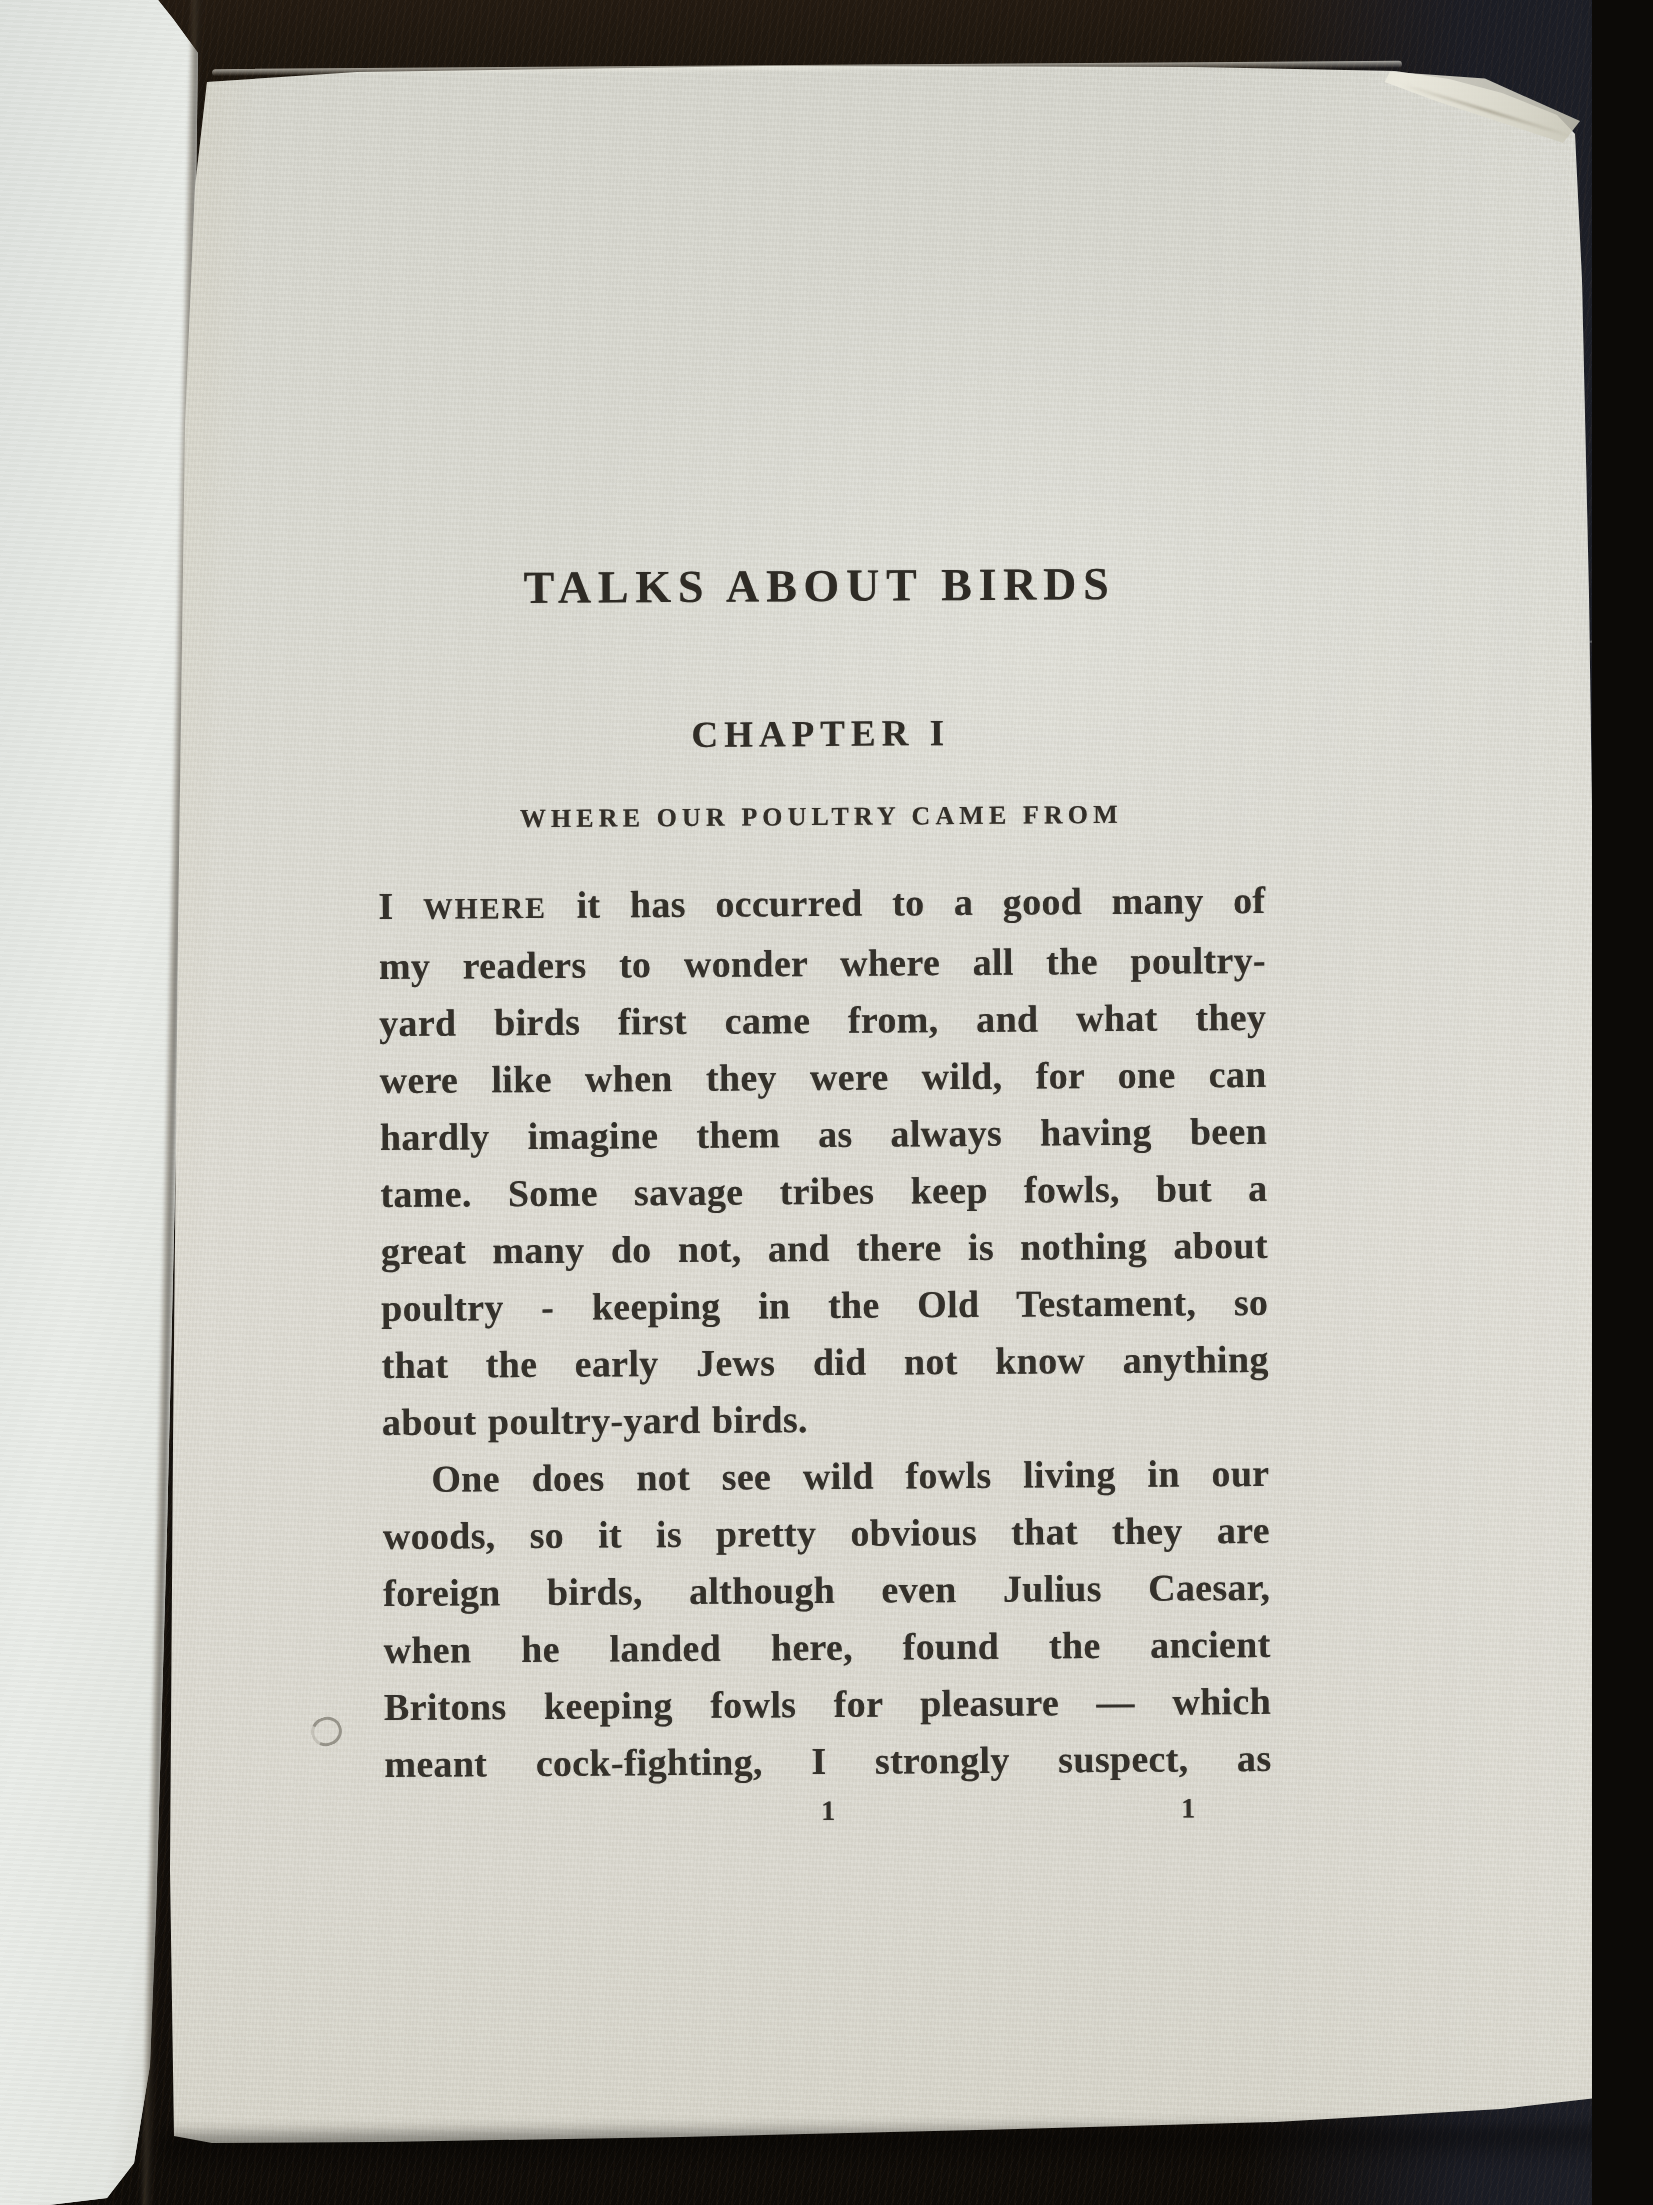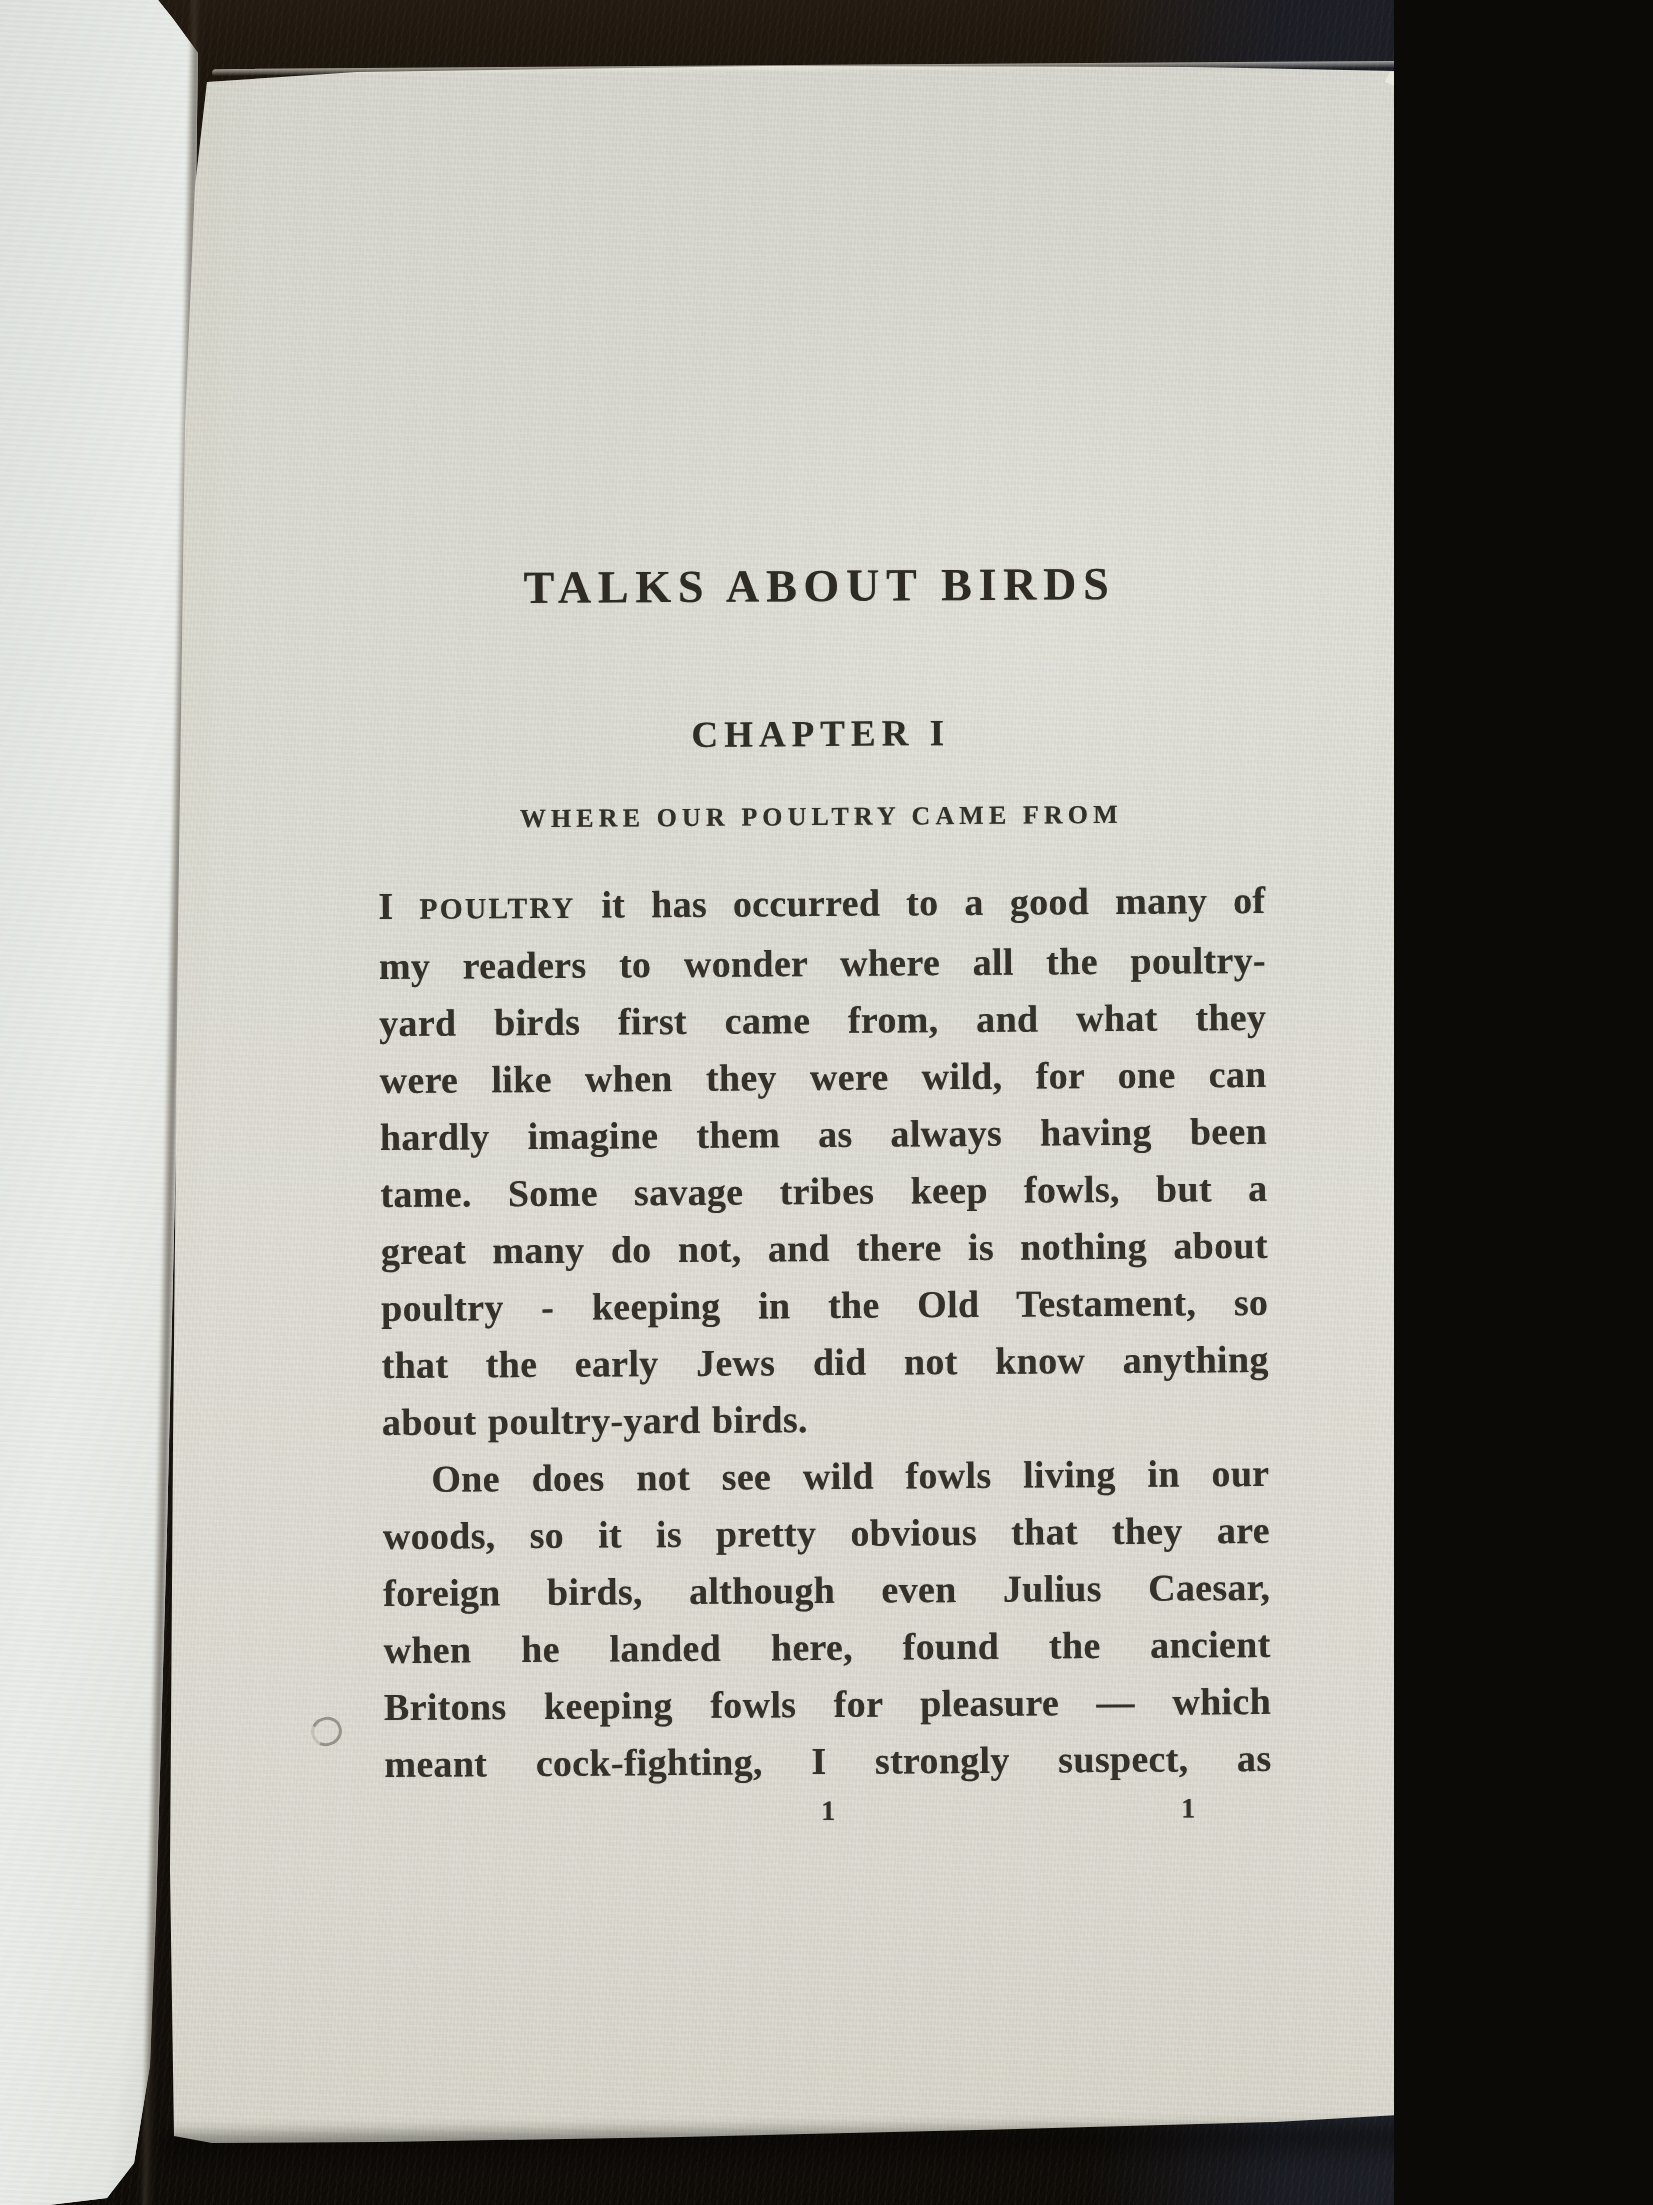--- a/index.html
+++ b/index.html
@@ -1,17 +1,17 @@
 <!DOCTYPE html>
 <html style="font-size:13.6px"><head>
 <meta charset="utf-8">
 <style>
   html,body { margin:0; padding:0; background:#0c0a07; }
   .scene {
-    position:relative; width:1394px; height:2205px; overflow:hidden;
+    position:relative; width:1592px; height:2205px; overflow:hidden;
     font-family:"Liberation Serif","DejaVu Serif",serif;
     background:
       linear-gradient(90deg, rgba(26,20,13,0) 78%, rgba(27,29,38,.9) 92%, #1c1e26 100%),
       linear-gradient(180deg, #231a11 0%, #1d160e 3%, #18130d 7%, #15110d 55%, #110d09 92%, #0e0b07 100%);
     text-decoration: underline;
   }
   
   .scene::before {
     content:""; position:absolute; inset:0; pointer-events:none;
     background:
@@ -158,21 +158,21 @@
 
   <div class="page-text">
 
     <div class="col book-title">TALKS ABOUT BIRDS</div>
 
     <div class="col chapter-head">CHAPTER I</div>
 
     <div class="col section-head">WHERE OUR POULTRY CAME FROM</div>
 
     <div class="body-block">
-      <div class="line"><span>I</span> <span class="sc">POULTRY</span> <span>it has occurred to a good many of</span></div>
+      <div class="line"><span>I</span> <span class="sc">WHERE</span> <span>it has occurred to a good many of</span></div>
       <div class="line">my readers to wonder where all the poultry-</div>
       <div class="line">yard birds first came from, and what they</div>
       <div class="line">were like when they were wild, for one can</div>
       <div class="line">hardly imagine them as always having been</div>
       <div class="line">tame.  Some savage tribes keep fowls, but a</div>
       <div class="line">great many do not, and there is nothing about</div>
       <div class="line">poultry - keeping in the Old Testament, so</div>
       <div class="line">that the early Jews did not know anything</div>
       <div class="line no-justify">about poultry-yard birds.</div>
       <div class="line indent">One does not see wild fowls living in our</div>

